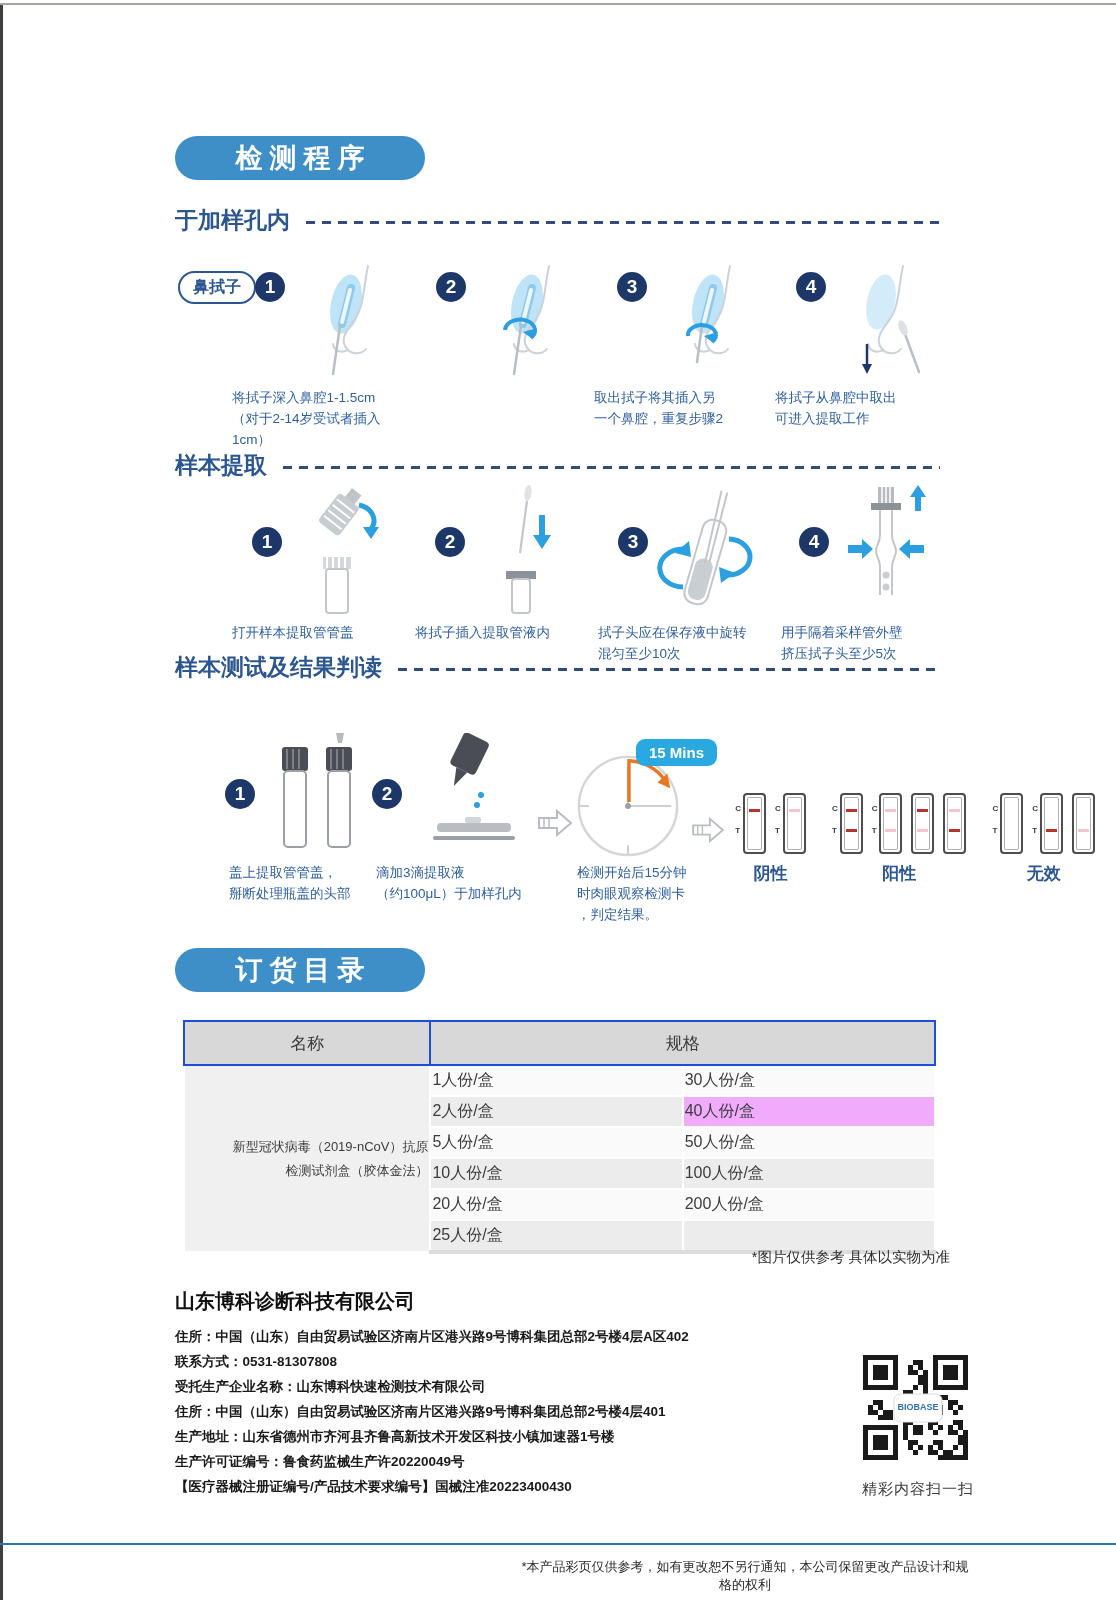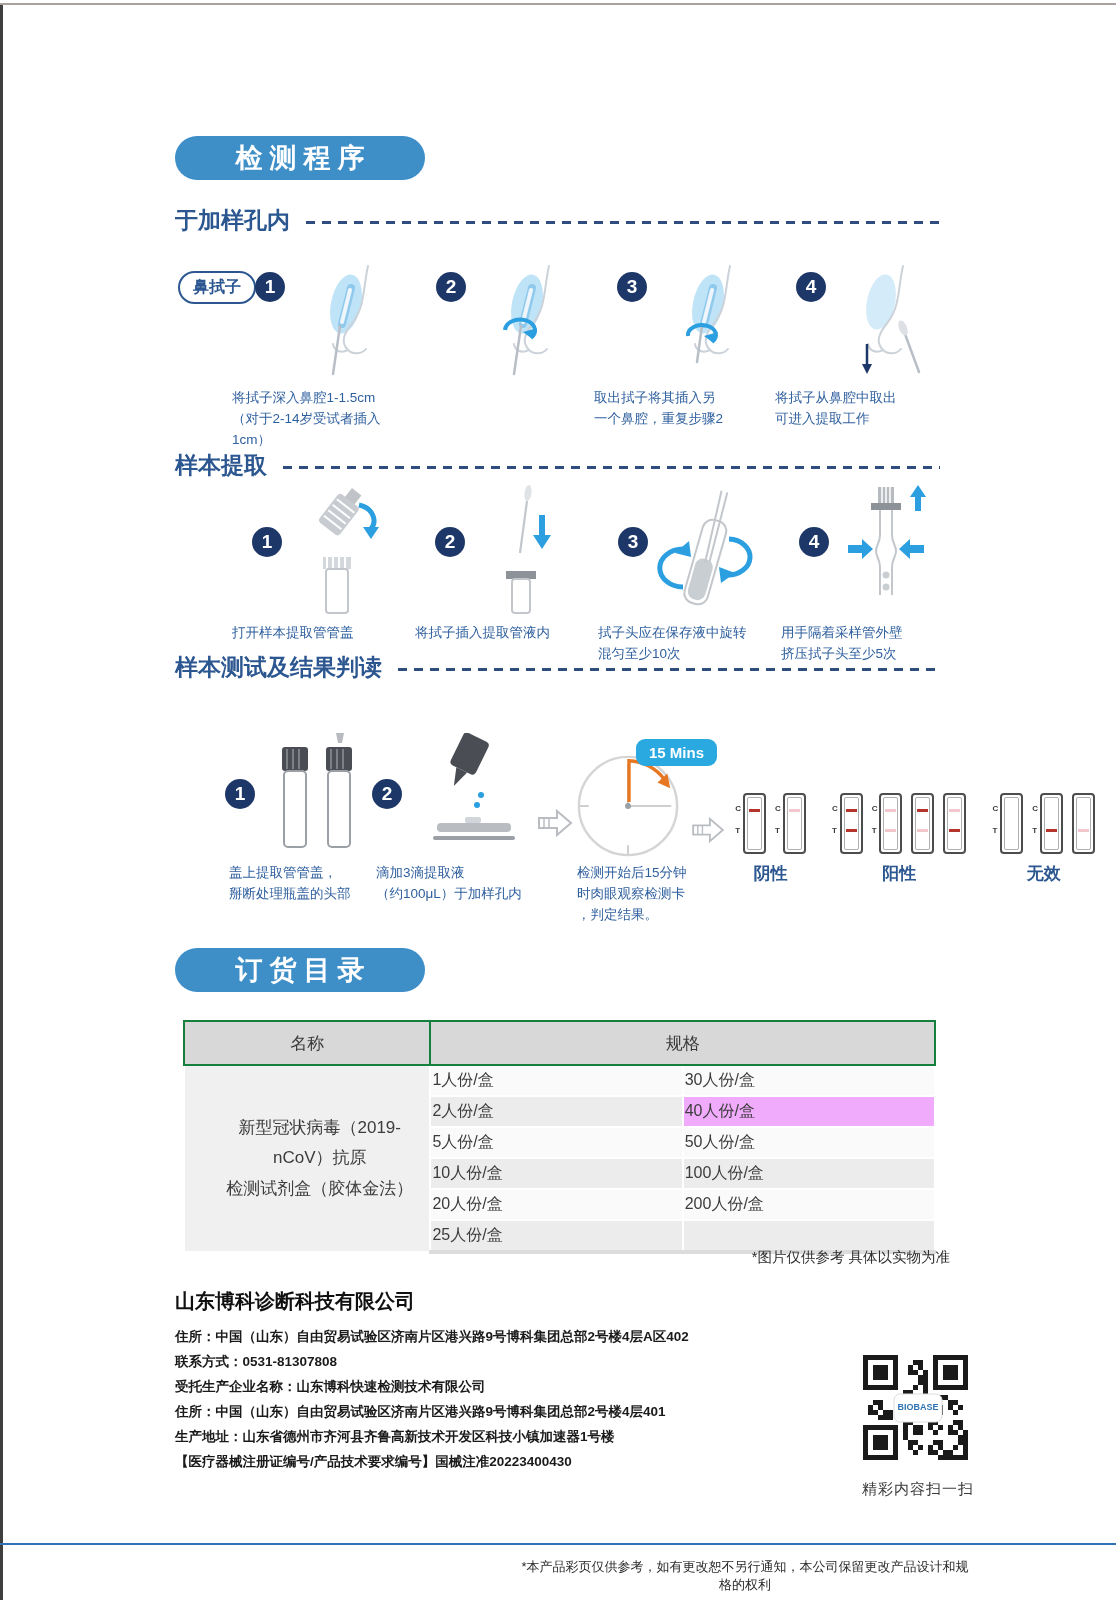--- a/index.html
+++ b/index.html
@@ -65,23 +65,23 @@
   .card{width:15px;height:53px;border:2px solid #4d4d4d;border-radius:4px;background:#fff;padding:2px;}
   .card-inner{width:100%;height:100%;border:1px solid #b0b0b0;border-radius:2px;position:relative;box-sizing:border-box;}
   .cline{position:absolute;left:1px;right:1px;height:3px;}
   .cline.c{top:11px;} .cline.t{top:31px;}
   .cline.strong{background:#b5342c;} .cline.faint{background:#f3c6ce;}
   .res-label{margin-top:8px;color:#2b5690;font-size:17px;font-weight:bold;}
 
   
   .order-table{position:absolute;left:183px;top:1020px;width:753px;border-collapse:collapse;}
   .order-table th{background:#d8d8d8;color:#3a3a3a;font-size:17px;font-weight:500;height:40px;
-                  border:2px solid #15803d;}
+                  border:2px solid #1d4ed8;}
   .order-table td{border:2px solid #fff;font-size:16px;color:#3c3c3c;text-align:left;height:27px;}
-  .order-table td.name-cell{background:#f0f0f0;text-align:center;padding-left:26px;font-size:17px;
+  .order-table td.name-cell{background:#f0f0f0;text-align:right;padding-left:26px;font-size:13px;
                   line-height:1.8;white-space:pre-line;}
   .order-table tr:last-child td{border-bottom:4px solid #dcdcdc;margin-top:16px;}
   .order-note{position:absolute;top:1248px;right:166px;width:400px;text-align:right;
               font-size:14.5px;color:#2e2e2e;font-weight:500;}
 
   
   .company{position:absolute;left:175px;top:1288px;font-size:20px;font-weight:bold;color:#101010;}
   .footer-lines{position:absolute;left:175px;top:1324px;width:680px;}
   .footer-lines div{font-size:13.5px;font-weight:600;color:#1a1a1a;line-height:25px;}
   .qr-box{position:absolute;left:860px;top:1352px;width:116px;height:116px;}
@@ -492,20 +492,21 @@
   </table>
   <div class="order-note">*图片仅供参考 具体以实物为准</div>
 
   <div class="company">山东博科诊断科技有限公司</div>
   <div class="footer-lines" id="footer-lines">
       <div>住所：中国（山东）自由贸易试验区济南片区港兴路9号博科集团总部2号楼4层A区402</div>
       <div>联系方式：0531-81307808</div>
       <div>受托生产企业名称：山东博科快速检测技术有限公司</div>
       <div>住所：中国（山东）自由贸易试验区济南片区港兴路9号博科集团总部2号楼4层401</div>
       <div>生产地址：山东省德州市齐河县齐鲁高新技术开发区科技小镇加速器1号楼</div>
+      <div>生产许可证编号：鲁食药监械生产许20220049号</div>
       <div>【医疗器械注册证编号/产品技术要求编号】国械注准20223400430</div>
     </div>
 
   <div class="qr-box">
     <svg id="qr-svg" width="116" height="116" viewBox="0 0 116 116">
         <rect x="53" y="8" width="5" height="5" fill="#1a1a1a"></rect>
         <rect x="58" y="8" width="5" height="5" fill="#1a1a1a"></rect>
         <rect x="48" y="13" width="5" height="5" fill="#1a1a1a"></rect>
         <rect x="58" y="13" width="5" height="5" fill="#1a1a1a"></rect>
         <rect x="48" y="18" width="5" height="5" fill="#1a1a1a"></rect>

